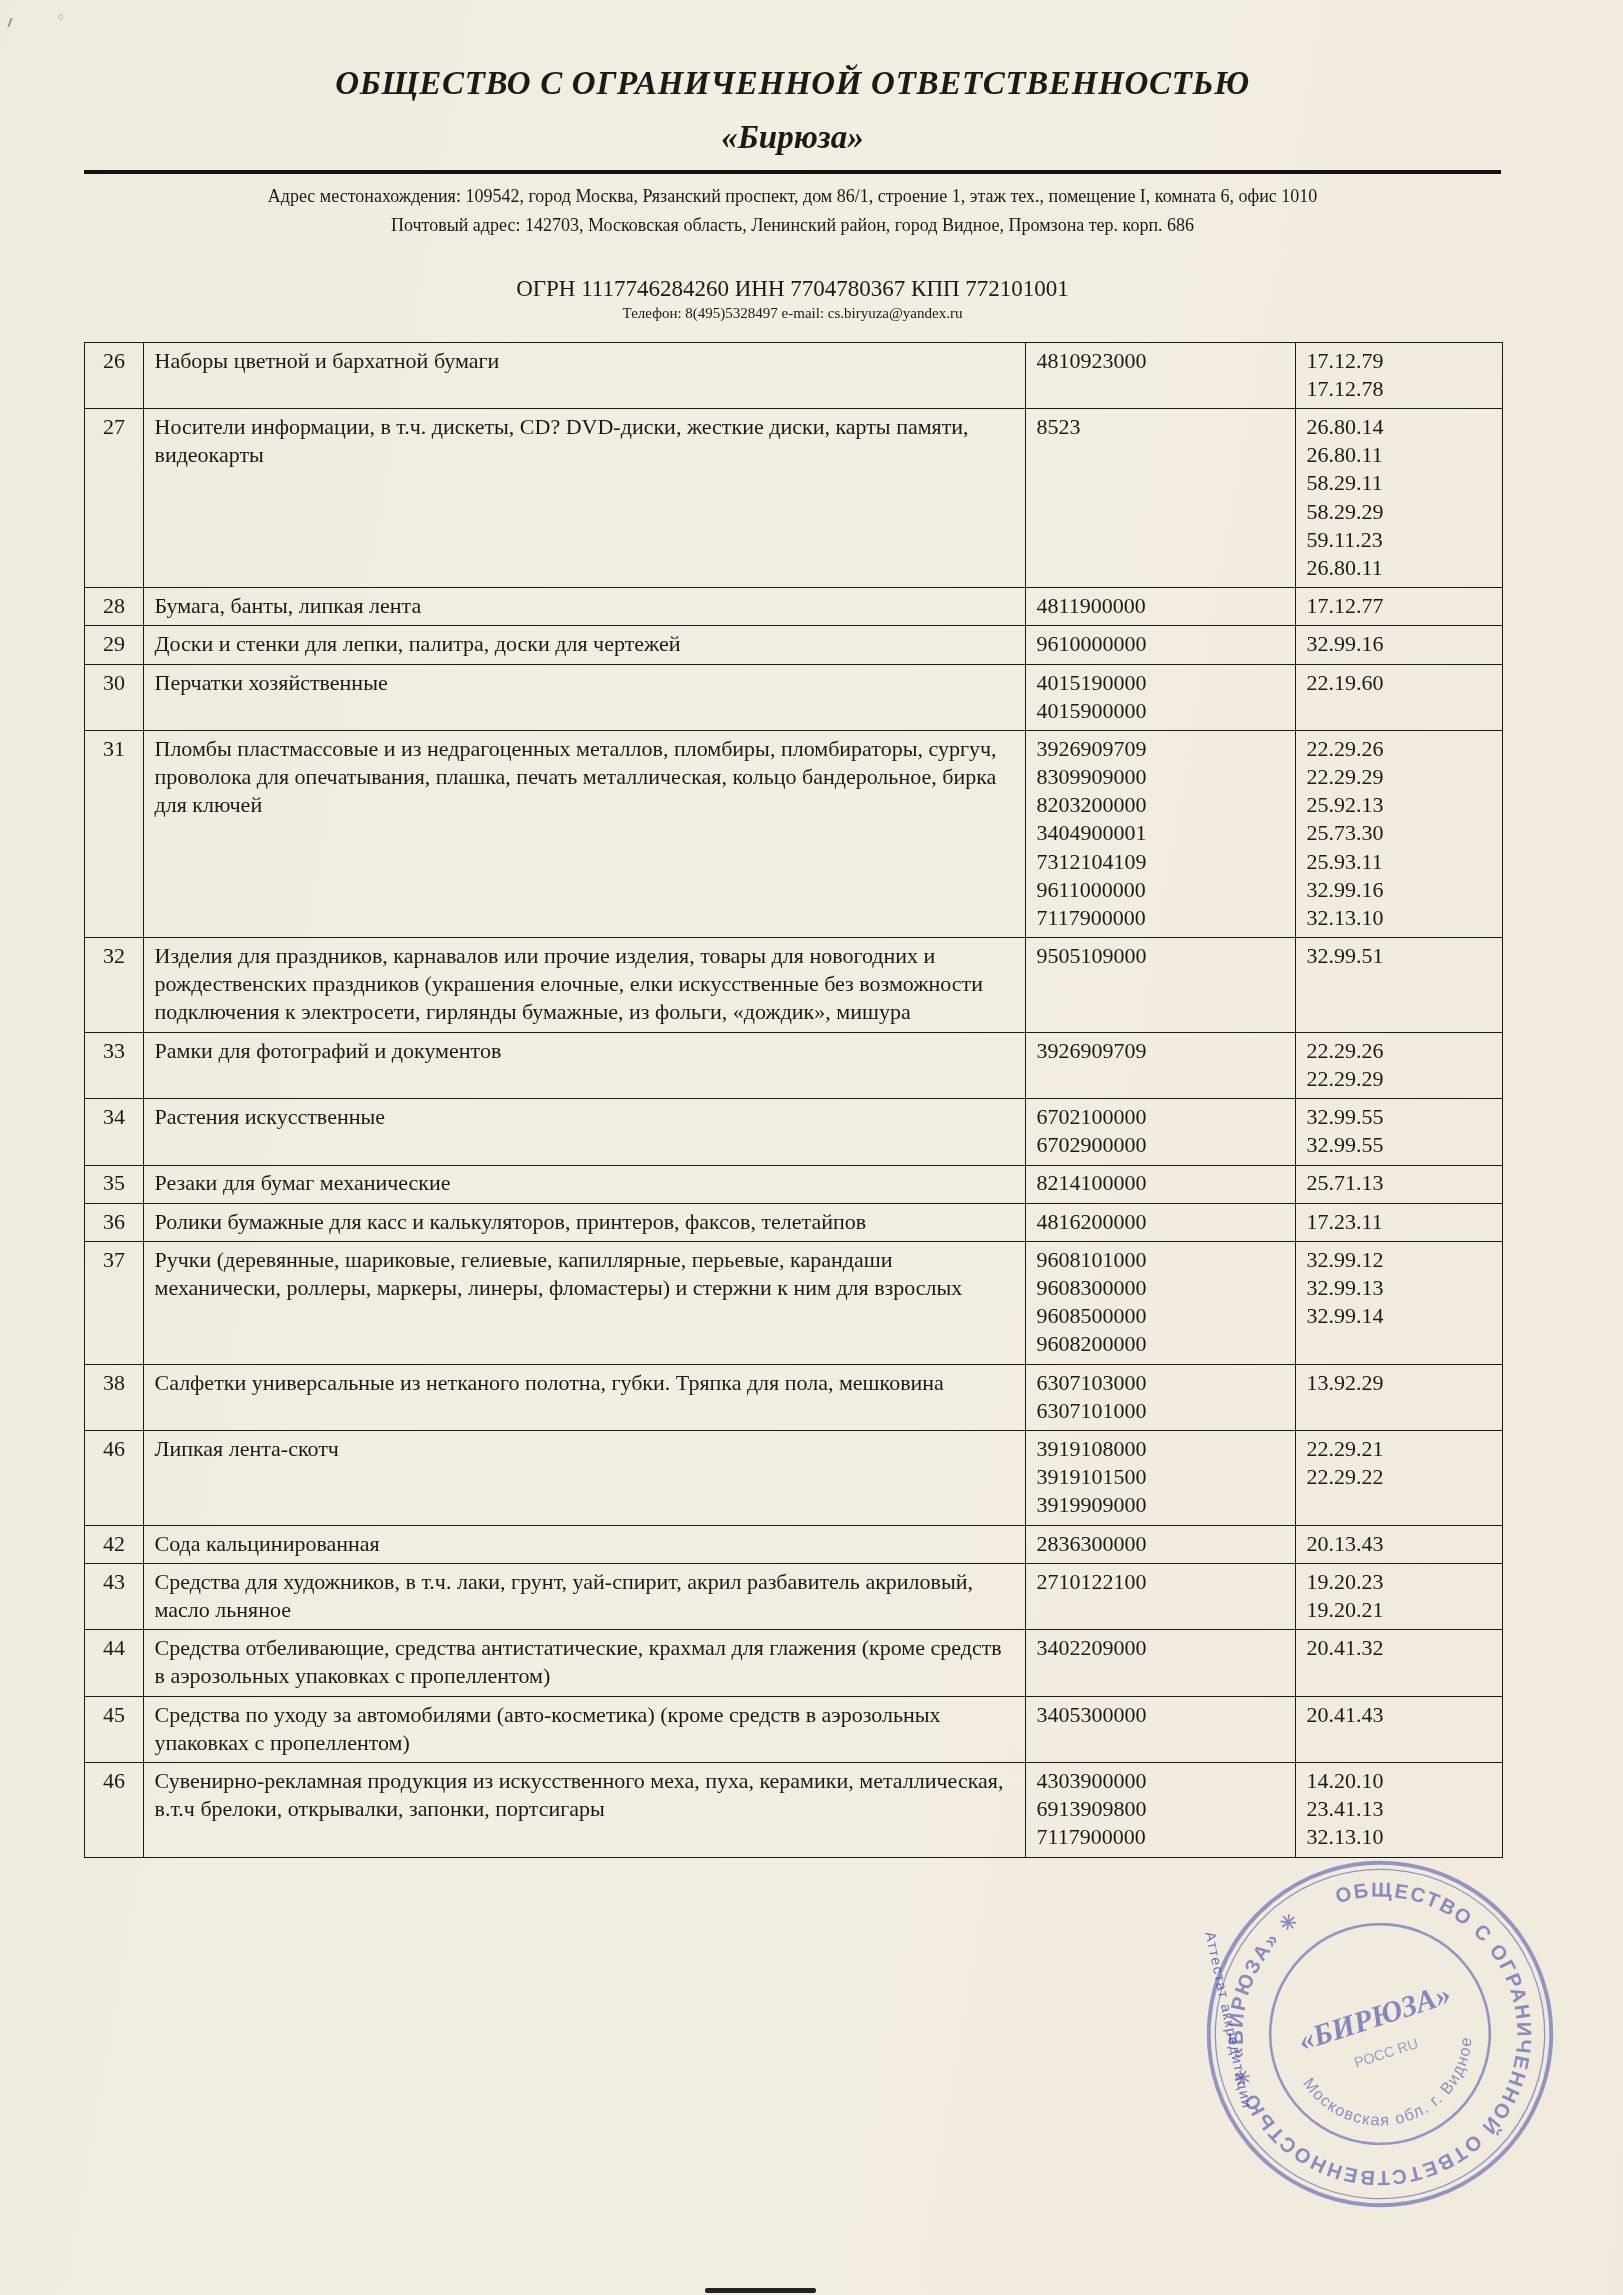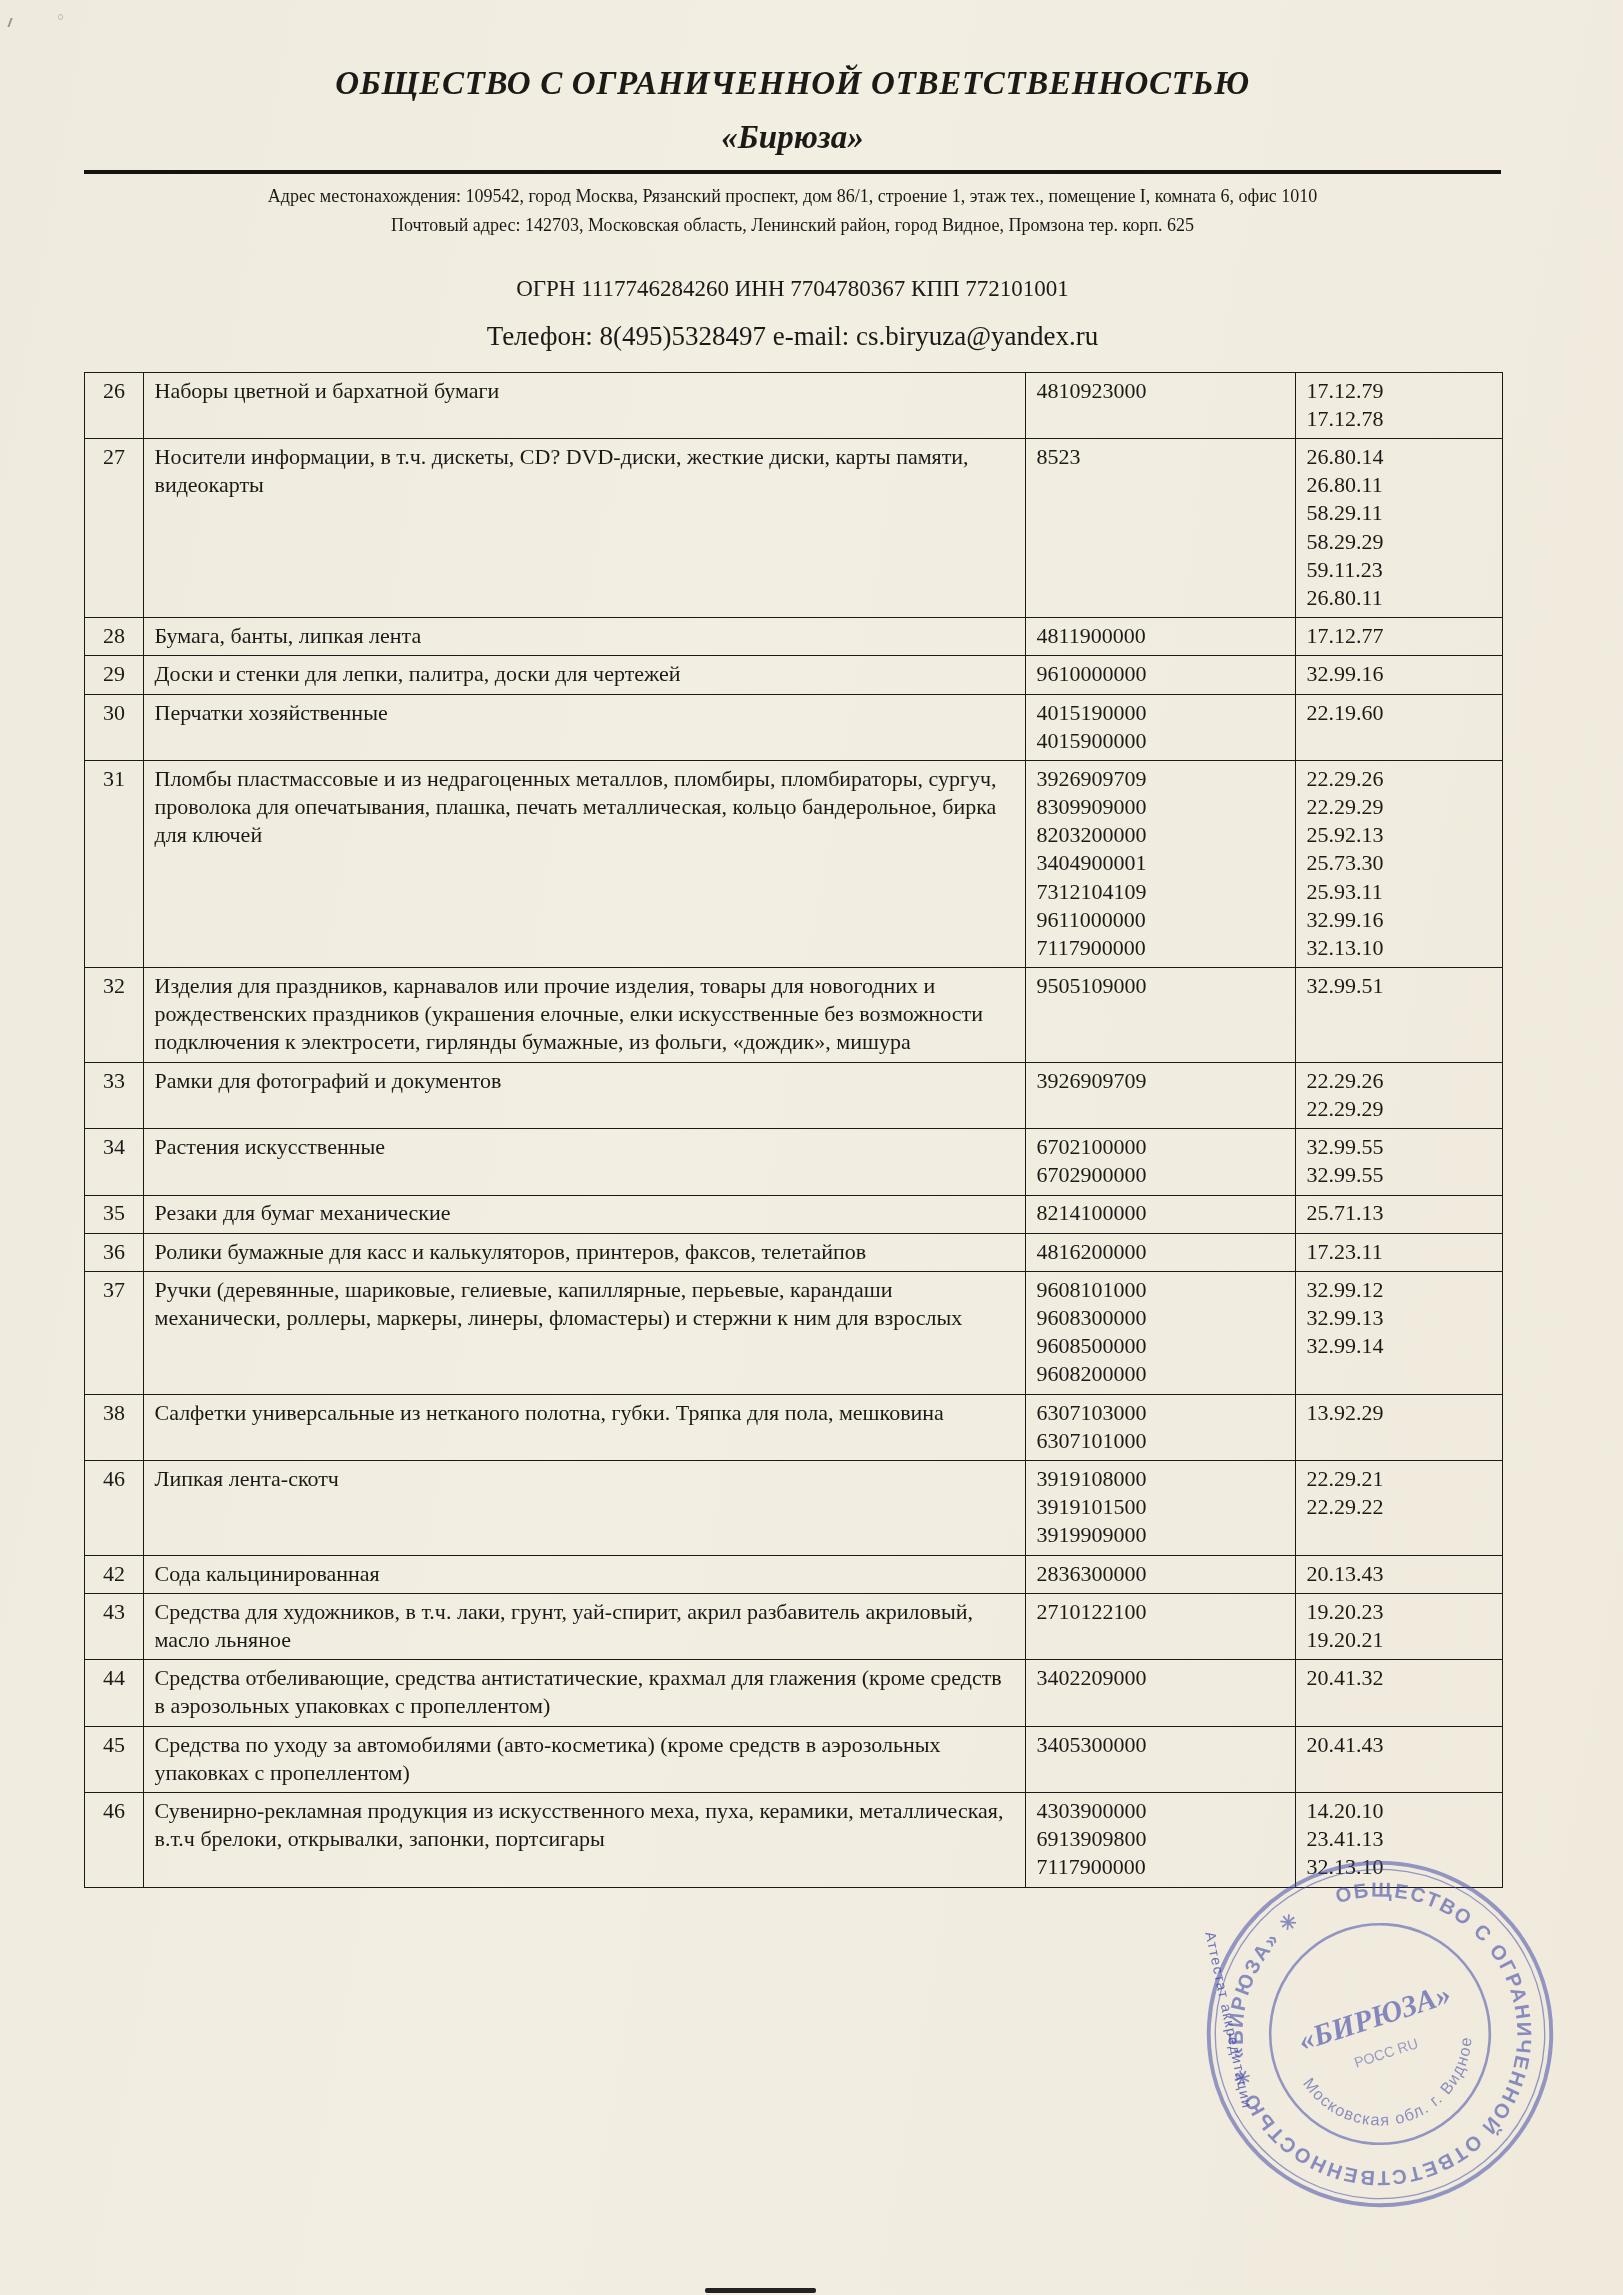--- a/index.html
+++ b/index.html
@@ -27,21 +27,21 @@
     letter-spacing: 0.7px;
   }
   .company-name {
     font-size: 33px; font-weight: bold; font-style: italic;
     margin-top: 17px;
   }
   .title-rule { height: 3.3px; background: #14120f; border: 0; margin: 14.4px 0 11.8px 0; }
   .addr { font-size: 18px; line-height: 1.32; text-align: center; }
   .addr + .addr { margin-top: 5.2px; }
   .reg-line { font-size: 23px; margin-top: 38px; }
-  .contact-line { font-size: 27px; text-align: center; margin-top: 19px; }
+  .contact-line { font-size: 15px; text-align: center; margin-top: 3px; }
 
   table.items {
     margin-top: 19.6px;
     border-collapse: collapse;
     width: 1417px;
     table-layout: fixed;
     font-size: 22px;
     line-height: 1.28;
   }
   table.items td {
@@ -89,21 +89,21 @@
 
   <div class="pen-mark-1"></div>
   <div class="pen-mark-2"></div>
 
   <div class="content">
     <div class="header-block">
       <div class="company-title">ОБЩЕСТВО С ОГРАНИЧЕННОЙ ОТВЕТСТВЕННОСТЬЮ</div>
       <div class="company-name">«Бирюза»</div>
       <hr class="title-rule">
       <div class="addr">Адрес местонахождения: 109542, город Москва, Рязанский проспект, дом 86/1, строение 1, этаж тех., помещение I, комната 6, офис 1010</div>
-      <div class="addr">Почтовый адрес: 142703, Московская область, Ленинский район, город Видное, Промзона тер. корп. 625</div>
+      <div class="addr">Почтовый адрес: 142703, Московская область, Ленинский район, город Видное, Промзона тер. корп. 686</div>
       <div class="reg-line">ОГРН 1117746284260 ИНН 7704780367 КПП 772101001</div>
       <div class="contact-line">Телефон: 8(495)5328497 e-mail: cs.biryuza@yandex.ru</div>
     </div>
 
     <table class="items">
       <colgroup>
         <col style="width:59px">
           <col style="width:882px">
           <col style="width:270px">
           <col style="width:207px">

